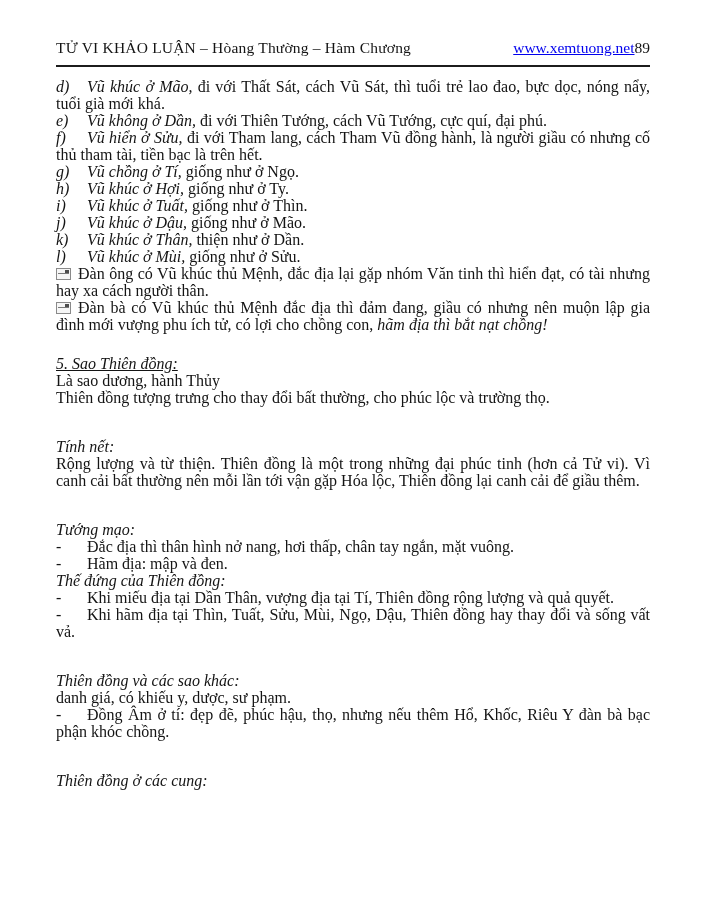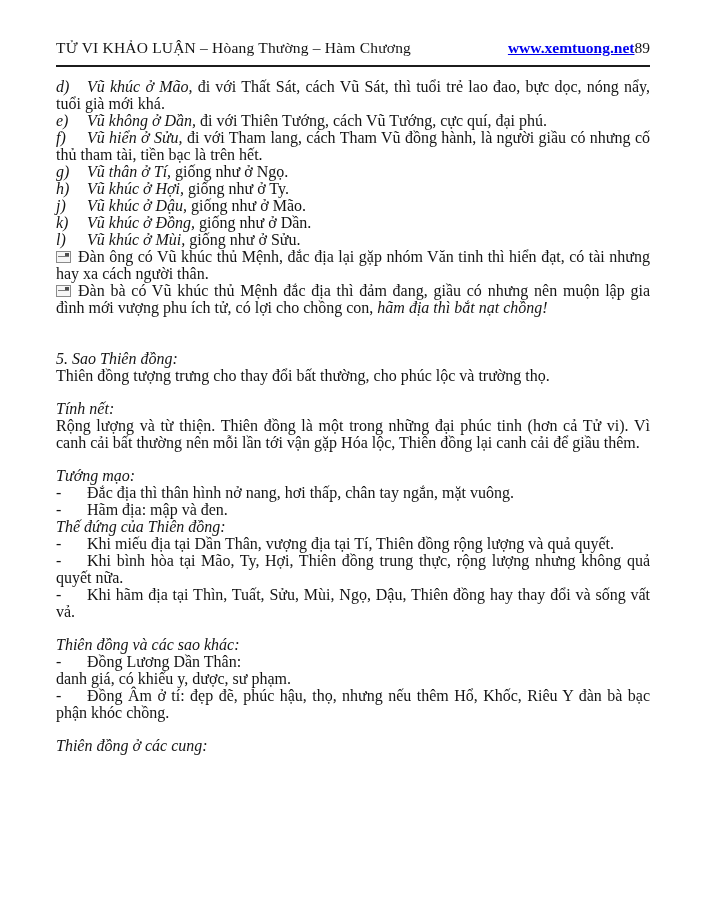--- a/index.html
+++ b/index.html
@@ -28,21 +28,21 @@
     padding-top: 39px;
     font-size: 15.5px;
     line-height: 18px;
     white-space: nowrap;
   }
   .header-title {
     flex: 1 1 auto;
     letter-spacing: 0.2px;
   }
   .site-link {
-    font-weight: bold;
+    font-weight: normal;
     text-decoration: underline;
     cursor: pointer;
   }
   .page-number {
   }
   .rule {
     margin-top: 8px;
     border-top: 2px solid #1c1c1c;
   }
   .doc-body {
@@ -50,22 +50,22 @@
   }
   .para {
     margin: 0;
     font-size: 16px;
     line-height: 17px;
     text-align: justify;
   }
   .para.heading {
     text-align: left;
   }
-  .sp1 { margin-top: 16px; }
-  .sp2 { margin-top: 34px; }
+  .sp1 { margin-top: 32px; }
+  .sp2 { margin-top: 22px; text-decoration: underline; }
   .it { font-style: italic; }
   .marker {
     display: inline-block;
     width: 31px;
   }
   .note-icon {
     display: inline-block;
     position: relative;
     width: 13px;
     height: 10px;
@@ -100,38 +100,38 @@
     <div class="header">
       <span class="header-title">TỬ VI KHẢO LUẬN – Hòang Thường – Hàm Chương</span>
       <a class="site-link" style="color: rgb(0, 0, 238);">www.xemtuong.net</a>
       <span class="page-number">89</span>
     </div>
     <div class="rule"></div>
     <div class="doc-body">
         <p class="para"><span class="marker it">d)</span><span class="it">Vũ khúc ở Mão,</span><span> đi với Thất Sát, cách Vũ Sát, thì tuổi trẻ lao đao, bực dọc, nóng nẩy, tuổi già mới khá.</span></p>
         <p class="para"><span class="marker it">e)</span><span class="it">Vũ không ở Dần,</span><span> đi với Thiên Tướng, cách Vũ Tướng, cực quí, đại phú.</span></p>
         <p class="para"><span class="marker it">f)</span><span class="it">Vũ hiển ở Sửu,</span><span> đi với Tham lang, cách Tham Vũ đồng hành, là người giầu có nhưng cố thủ tham tài, tiền bạc là trên hết.</span></p>
-        <p class="para"><span class="marker it">g)</span><span class="it">Vũ thân ở Tí,</span><span> giống như ở Ngọ.</span></p>
+        <p class="para"><span class="marker it">g)</span><span class="it">Vũ chồng ở Tí,</span><span> giống như ở Ngọ.</span></p>
         <p class="para"><span class="marker it">h)</span><span class="it">Vũ khúc ở Hợi,</span><span> giống như ở Ty.</span></p>
+        <p class="para"><span class="marker it">i)</span><span class="it">Vũ khúc ở Tuất,</span><span> giống như ở Thìn.</span></p>
         <p class="para"><span class="marker it">j)</span><span class="it">Vũ khúc ở Dậu,</span><span> giống như ở Mão.</span></p>
-        <p class="para"><span class="marker it">k)</span><span class="it">Vũ khúc ở Đồng,</span><span> giống như ở Dần.</span></p>
+        <p class="para"><span class="marker it">k)</span><span class="it">Vũ khúc ở Thân,</span><span> thiện như ở Dần.</span></p>
         <p class="para"><span class="marker it">l)</span><span class="it">Vũ khúc ở Mùi,</span><span> giống như ở Sửu.</span></p>
         <p class="para"><span class="note-icon"></span><span>Đàn ông có Vũ khúc thủ Mệnh, đắc địa lại gặp nhóm Văn tinh thì hiển đạt, có tài nhưng hay xa cách người thân.</span></p>
         <p class="para"><span class="note-icon"></span><span>Đàn bà có Vũ khúc thủ Mệnh đắc địa thì đảm đang, giầu có nhưng nên muộn lập gia đình mới vượng phu ích tử, có lợi cho chồng con, </span><span class="it">hãm địa thì bắt nạt chồng!</span></p>
         <p class="para heading sp2"><span class="it">5. Sao Thiên đồng:</span></p>
+        <p class="para"><span>Là sao dương, hành Thủy</span></p>
         <p class="para"><span>Thiên đồng tượng trưng cho thay đổi bất thường, cho phúc lộc và trường thọ.</span></p>
         <p class="para heading sp1"><span class="it">Tính nết:</span></p>
         <p class="para"><span>Rộng lượng và từ thiện. Thiên đồng là một trong những đại phúc tinh (hơn cả Tử vi). Vì canh cải bất thường nên mỗi lần tới vận gặp Hóa lộc, Thiên đồng lại canh cải để giầu thêm.</span></p>
         <p class="para heading sp1"><span class="it">Tướng mạo:</span></p>
         <p class="para"><span class="marker">-</span><span>Đắc địa thì thân hình nở nang, hơi thấp, chân tay ngắn, mặt vuông.</span></p>
         <p class="para"><span class="marker">-</span><span>Hãm địa: mập và đen.</span></p>
         <p class="para heading"><span class="it">Thế đứng của Thiên đồng:</span></p>
         <p class="para"><span class="marker">-</span><span>Khi miếu địa tại Dần Thân, vượng địa tại Tí, Thiên đồng rộng lượng và quả quyết.</span></p>
-        <p class="para"><span class="marker">-</span><span>Khi bình hòa tại Mão, Ty, Hợi, Thiên đồng trung thực, rộng lượng nhưng không quả quyết nữa.</span></p>
         <p class="para"><span class="marker">-</span><span>Khi hãm địa tại Thìn, Tuất, Sửu, Mùi, Ngọ, Dậu, Thiên đồng hay thay đổi và sống vất vả.</span></p>
         <p class="para heading sp1"><span class="it">Thiên đồng và các sao khác:</span></p>
-        <p class="para"><span class="marker">-</span><span>Đồng Lương Dần Thân:</span></p>
         <p class="para"><span>danh giá, có khiếu y, dược, sư phạm.</span></p>
         <p class="para"><span class="marker">-</span><span>Đồng Âm ở tí: đẹp đẽ, phúc hậu, thọ, nhưng nếu thêm Hổ, Khốc, Riêu Y đàn bà bạc phận khóc chồng.</span></p>
         <p class="para heading sp1"><span class="it">Thiên đồng ở các cung:</span></p>
       </div>
   </div>
 </div>
 
 </body></html>

